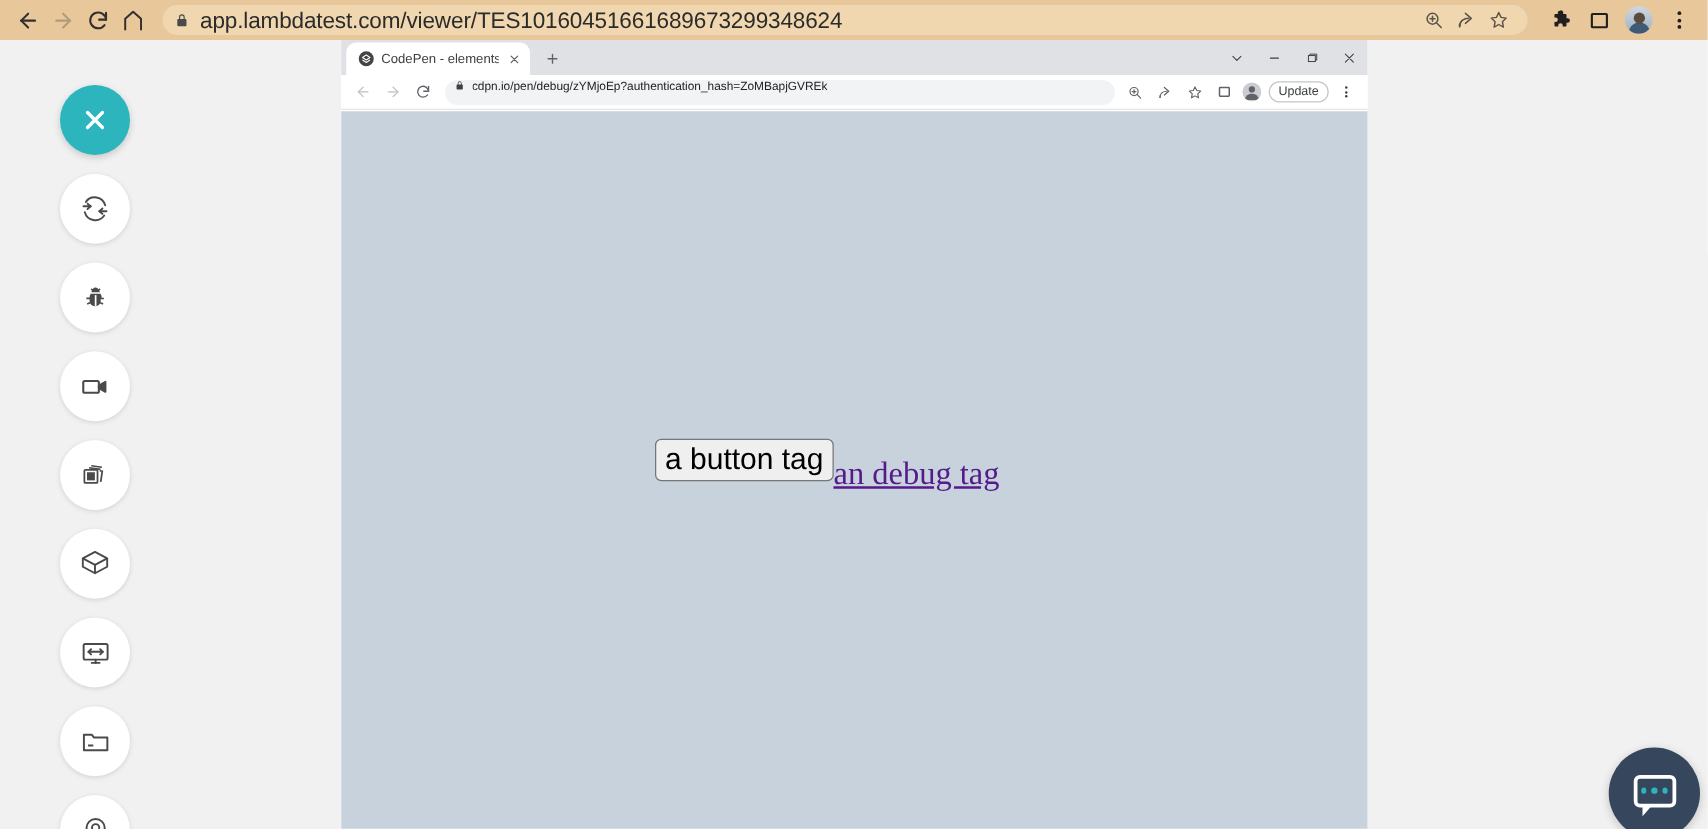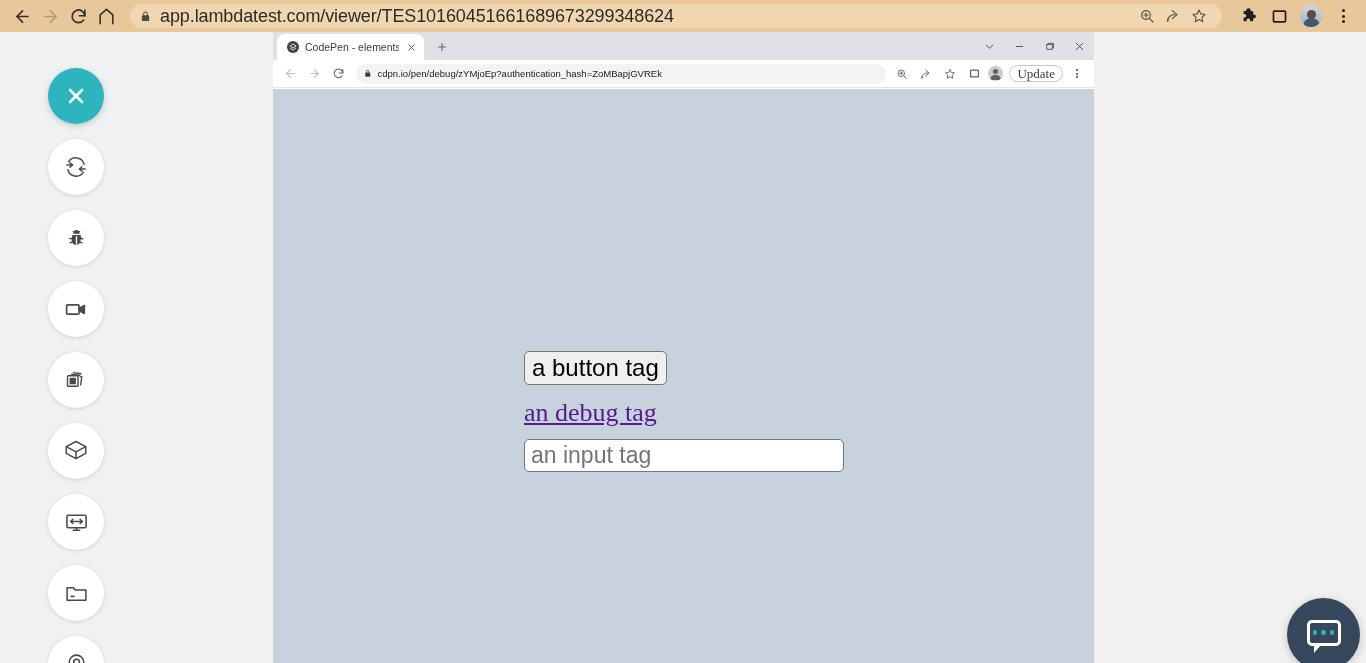--- a/index.html
+++ b/index.html
@@ -136,60 +136,59 @@
     display: flex; align-items: center;
     padding: 0 5px;
     border-bottom: 1px solid #e6e6e6;
   }
   .ib-btn { width: 24px; height: 24px; display: flex; align-items: center; justify-content: center; color: #5f6368; flex: 0 0 auto; }
   .ib-btn.disabled { color: #bdc1c6; }
   .inner-omnibox {
     flex: 1 1 auto;
     height: 20px; background: #f1f3f4;
     border-radius: 10px;
-    display: flex; align-items: center;
+    display: flex; align-items: flex-start;
     padding: 0 8px;
     margin: 0 4px 0 6px;
     min-width: 0;
   }
   .inner-lock { margin-right: 6px; display: flex; color: #3c4043; flex: 0 0 auto; }
   .inner-url {
     font-size: 9.5px; color: #202124;
     white-space: nowrap; overflow: hidden; text-overflow: ellipsis;
   }
   .ib-right { display: flex; align-items: center; flex: 0 0 auto; }
   .update-pill {
     height: 17px; border: 1px solid #c4c7c5; border-radius: 9px;
     padding: 0 7px;
     display: flex; align-items: center;
-    font-size: 13px; color: #3c4043;
+    font-size: 10px; color: #3c4043;
     margin: 0 2px 0 4px;
     white-space: nowrap;
-    font-family: Liberation Serif, serif;
   }
   .profile-dot {
     width: 15px; height: 15px; border-radius: 50%;
     background: #c9ccd0; display: flex; align-items: flex-end; justify-content: center;
     position: relative; overflow: hidden; flex: 0 0 auto; margin: 0 2px;
   }
   .profile-dot::before { content:''; position:absolute; width:5px; height:5px; border-radius:50%; background:#5f6368; top:3px; }
   .profile-dot::after  { content:''; position:absolute; width:11px; height:5px; border-radius:6px 6px 0 0; background:#5f6368; bottom:1px; }
   .kebab-sm { display: flex; flex-direction: column; gap: 1.5px; align-items: center; width:16px; }
   .kebab-sm i { width: 2px; height: 2px; border-radius: 50%; background: #3c4043; display: block; }
 
   
   .viewport {
     position: absolute; left: 0; top: 57px;
     width: 821px; height: 574px;
     background: #c7d2dd;
     overflow: hidden;
   }
   .page-content {
     position: absolute; left: 251px; top: 262px;
-    display: flex; flex-direction: column;
+    display: flex; flex-direction: row;
     align-items: flex-start;
   }
   .el-button {
     font-family: "Liberation Sans", sans-serif;
     font-size: 24px;
     color: #000;
     background: #efefef;
     border: 1px solid #767676;
     border-radius: 5px;
     padding: 2px 7px;
@@ -536,21 +535,20 @@
             <i></i>
           </span>
       </div>
     </div>
   </div>
 
   <div class="viewport">
     <div class="page-content">
       <button class="el-button">a button tag</button>
       <a class="el-anchor" href="#">an debug tag</a>
-      <input class="el-input" type="text" placeholder="an input tag" style="">
     </div>
   </div>
 </div>
 
 <div class="chat-fab">
   <span class="chat-bubble">
     <span class="chat-dot"></span>
       <span class="chat-dot"></span>
       <span class="chat-dot"></span>
   </span>

